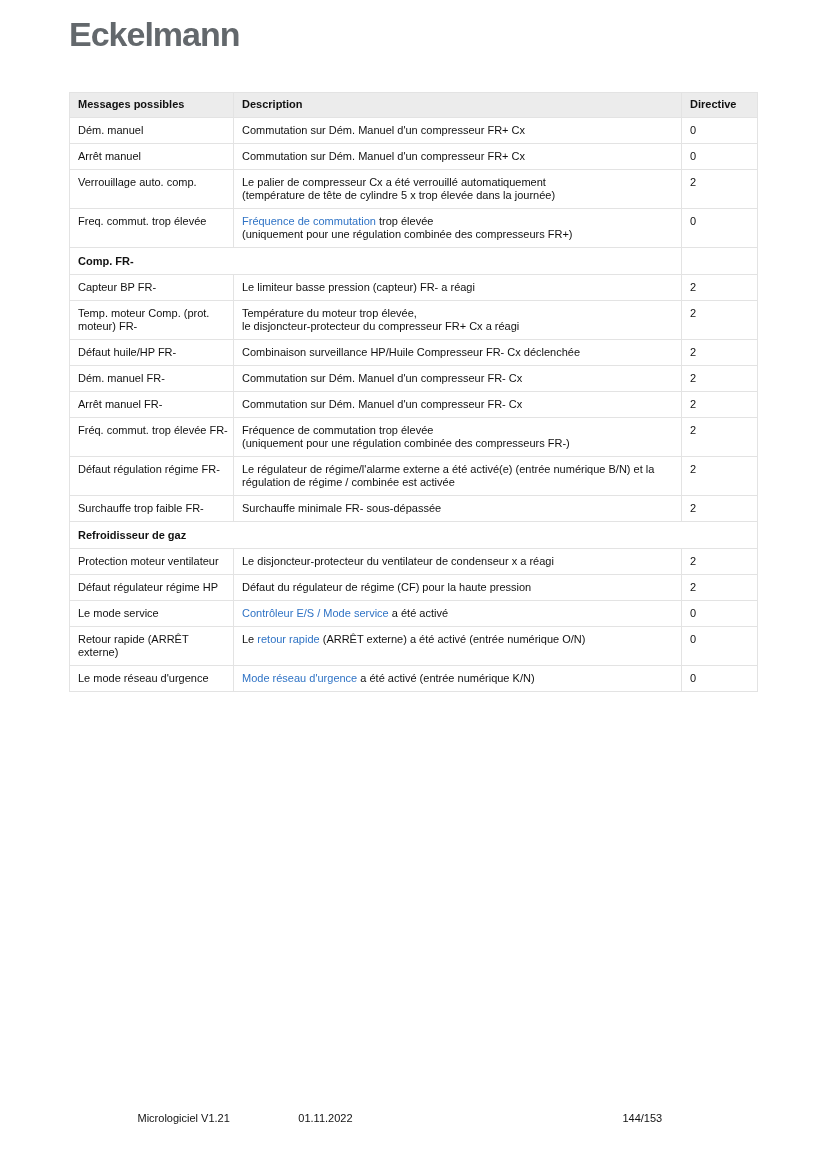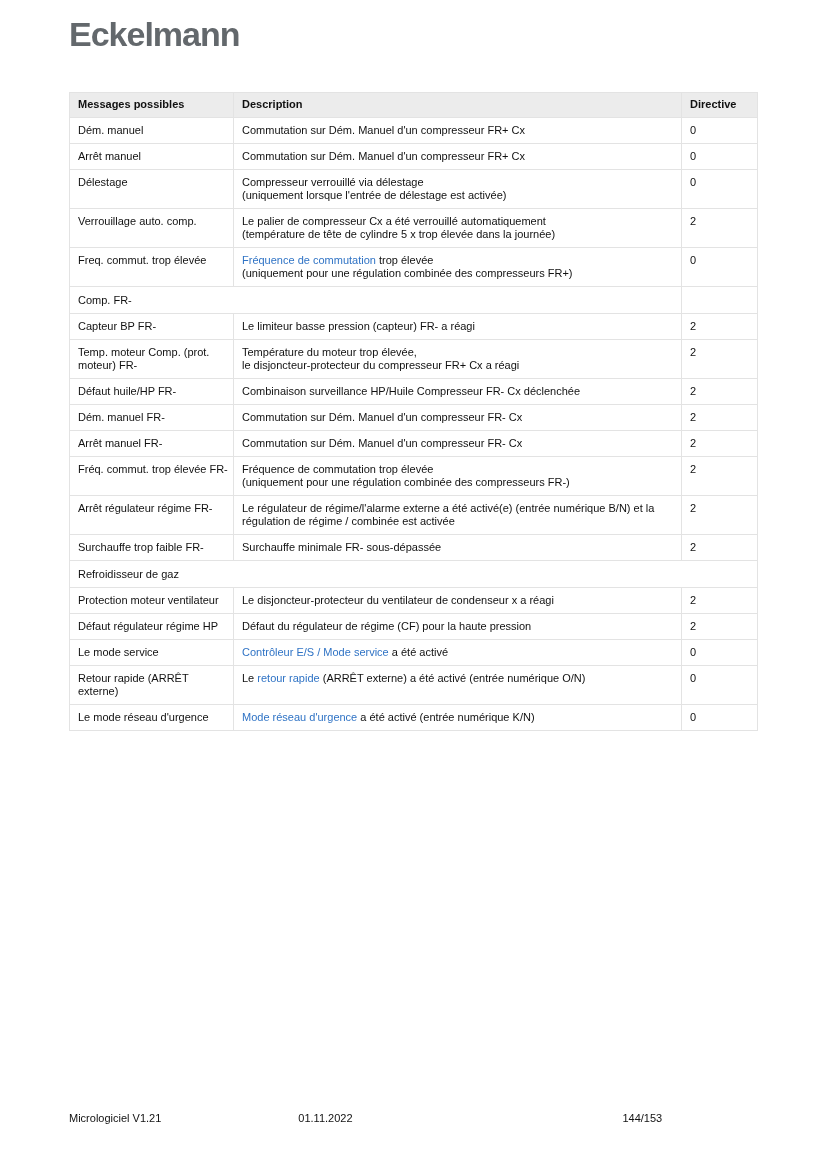--- a/index.html
+++ b/index.html
@@ -50,35 +50,35 @@
     text-align:left;
     padding:6px 4px 6px 8px;
   }
   .msg-table thead th{
     background:var(--header-bg);
     font-weight:bold;
     padding:5px 4px 6px 8px;
   }
   .msg-table td.msg-cell{padding-right:2px;}
   .msg-table tr.section-row td{
-    font-weight:normal;
+    font-weight:bold;
     padding-top:7px;
     padding-bottom:6px;
   }
   .doc-link{color:var(--link);}
   .footer{
     position:absolute;
     top:1112px;
     left:69px;
     width:688px;
     font-size:11px;
     display:flex;
     align-items:baseline;
   }
-  .footer .f-left{flex:1;text-align:left;}
+  .footer .f-left{flex:1;text-align:center;}
   .footer .f-center{flex:1;text-align:left;}
   .footer .f-right{flex:1;text-align:center;}
 </style>
 </head>
 <body>
 
 <div class="content">
   <div class="logo">Eckelmann</div>
 
   <table class="msg-table">
@@ -99,25 +99,20 @@
           <td class="msg-cell">Dém. manuel</td>
           <td>Commutation sur Dém. Manuel d'un compresseur FR+ Cx</td>
           <td>0</td>
         </tr>
         <tr>
           <td class="msg-cell">Arrêt manuel</td>
           <td>Commutation sur Dém. Manuel d'un compresseur FR+ Cx</td>
           <td>0</td>
         </tr>
         <tr>
-          <td class="msg-cell">Délestage</td>
-          <td>Compresseur verrouillé via délestage<br>(uniquement lorsque l'entrée de délestage est activée)</td>
-          <td>0</td>
-        </tr>
-        <tr>
           <td class="msg-cell">Verrouillage auto. comp.</td>
           <td>Le palier de compresseur Cx a été verrouillé automatiquement<br>(température de tête de cylindre 5 x trop élevée dans la journée)</td>
           <td>2</td>
         </tr>
         <tr>
           <td class="msg-cell">Freq. commut. trop élevée</td>
           <td><span class="doc-link">Fréquence de commutation</span> trop élevée<br>(uniquement pour une régulation combinée des compresseurs FR+)</td>
           <td>0</td>
         </tr>
         <tr class="section-row">
@@ -148,21 +143,21 @@
           <td class="msg-cell">Arrêt manuel FR-</td>
           <td>Commutation sur Dém. Manuel d'un compresseur FR- Cx</td>
           <td>2</td>
         </tr>
         <tr>
           <td class="msg-cell">Fréq. commut. trop élevée FR-</td>
           <td>Fréquence de commutation trop élevée<br>(uniquement pour une régulation combinée des compresseurs FR-)</td>
           <td>2</td>
         </tr>
         <tr>
-          <td class="msg-cell">Arrêt régulateur régime FR-</td>
+          <td class="msg-cell">Défaut régulation régime FR-</td>
           <td>Le régulateur de régime/l'alarme externe a été activé(e) (entrée numérique B/N) et la<br>régulation de régime / combinée est activée</td>
           <td>2</td>
         </tr>
         <tr>
           <td class="msg-cell">Surchauffe trop faible FR-</td>
           <td>Surchauffe minimale FR- sous-dépassée</td>
           <td>2</td>
         </tr>
         <tr class="section-row">
           <td colspan="3">Refroidisseur de gaz</td>

